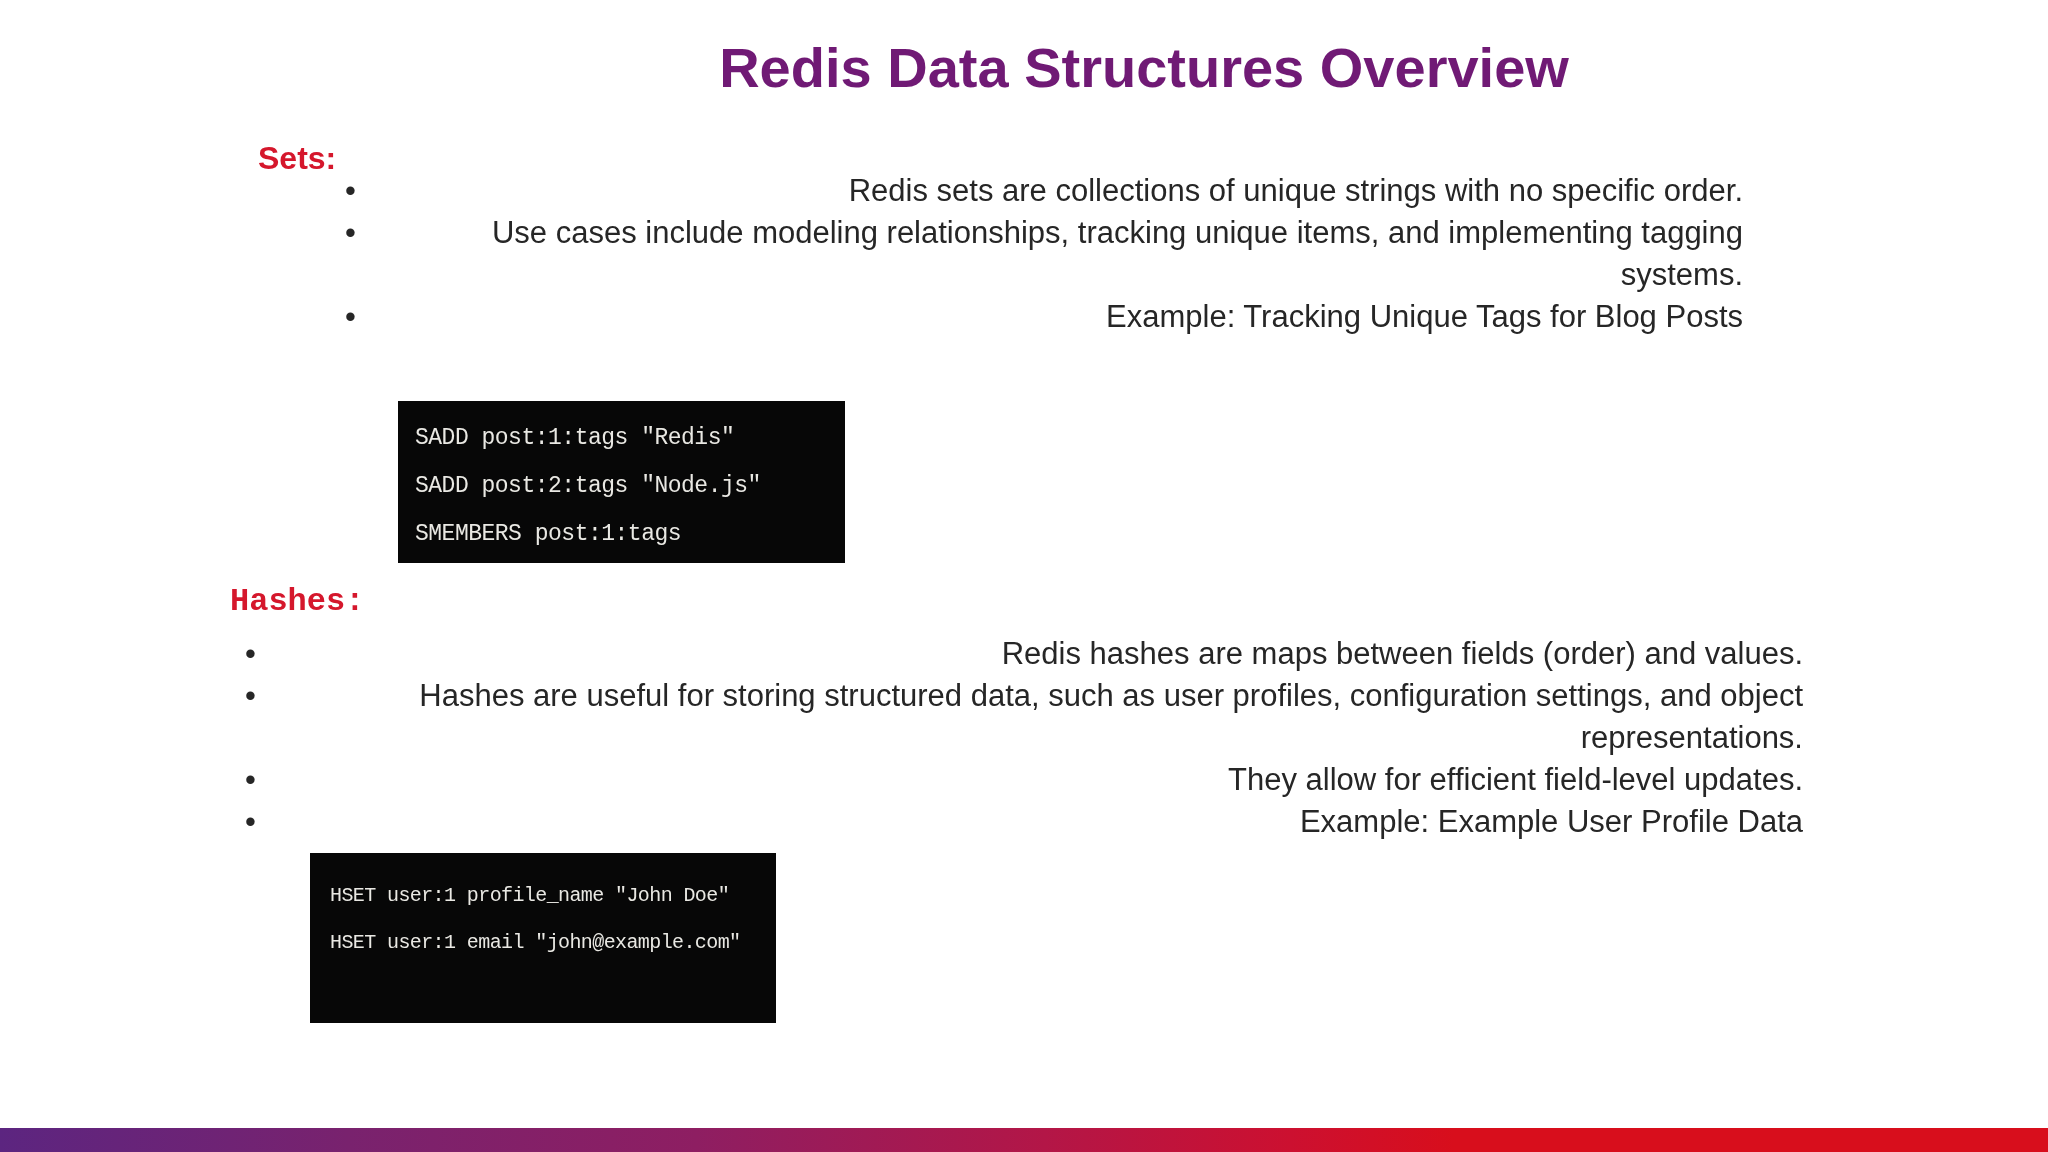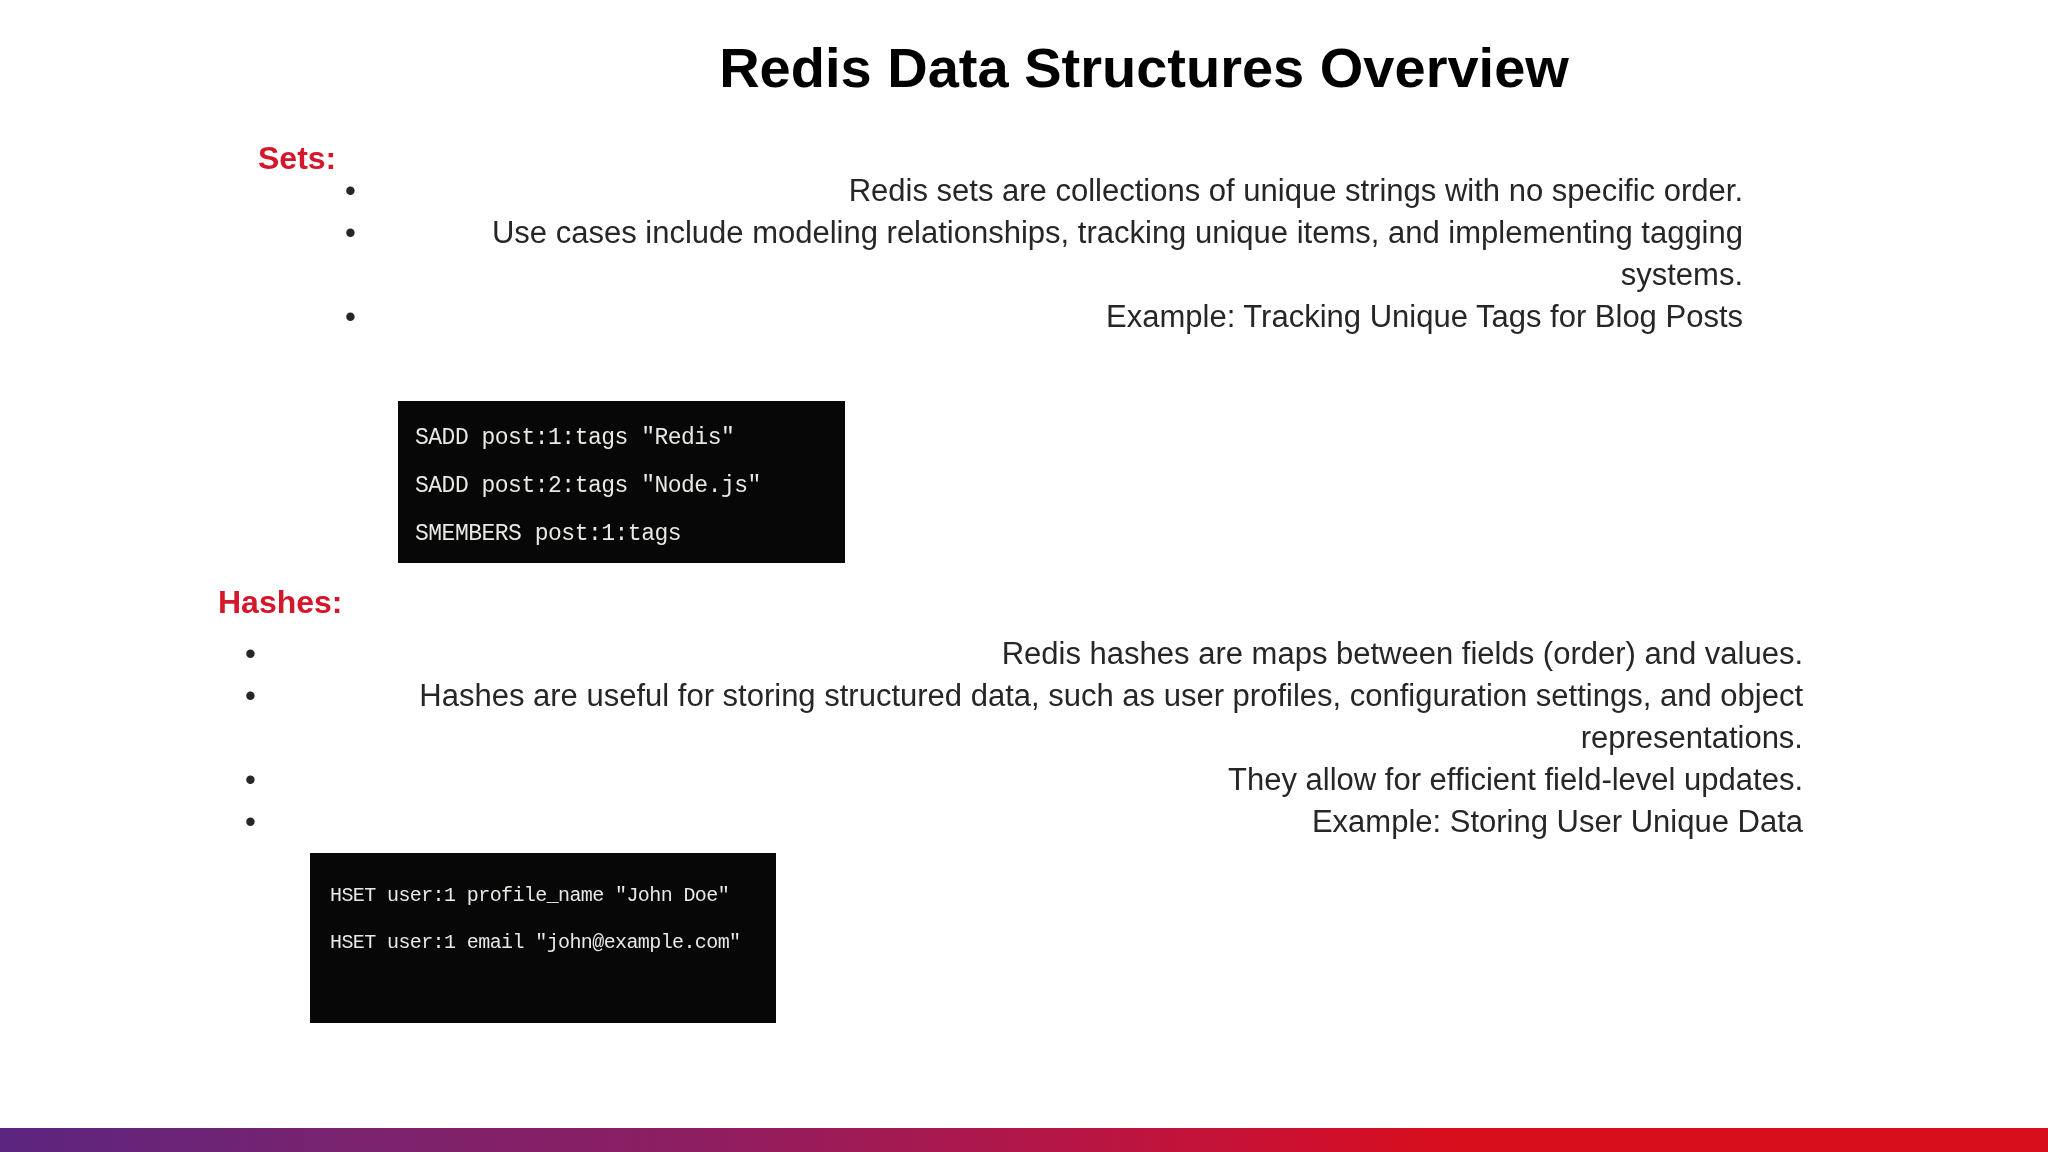--- a/index.html
+++ b/index.html
@@ -14,32 +14,32 @@
   .title {
     position: absolute;
     top: 34px;
     left: 240px;
     width: 1808px;
     margin: 0;
     text-align: center;
     font-size: 56px;
     line-height: 68px;
     font-weight: bold;
-    color: #000000;
+    color: #701a75;
   }
   .section-heading {
     position: absolute;
     margin: 0;
     font-size: 32px;
     line-height: 44px;
     font-weight: bold;
     color: #d5172c;
   }
   #sets-heading    { left: 258px; top: 130px; margin-top: 6px; }
-  #hashes-heading  { left: 218px; top: 580px; }
+  #hashes-heading  { left: 230px; top: 580px; font-family: Liberation Mono, monospace; }
 
   .bullets {
     position: absolute;
     margin: 0;
     padding: 0;
     list-style: none;
     font-size: 31px;
     line-height: 42px;
     color: #262626;
     text-align: right;
@@ -103,20 +103,20 @@
     </ul>
     <pre class="code" id="code-sets"><span class="code-line">SADD post:1:tags "Redis"</span><span class="code-line">SADD post:2:tags "Node.js"</span><span class="code-line">SMEMBERS post:1:tags</span></pre>
   </section>
 
   <section>
     <h2 class="section-heading" id="hashes-heading">Hashes:</h2>
     <ul class="bullets" id="hashes-bullets">
       <li>Redis hashes are maps between fields (order) and values.</li>
       <li>Hashes are useful for storing structured data, such as user profiles, configuration settings, and object representations.</li>
       <li>They allow for efficient field-level updates.</li>
-      <li>Example: Storing User Unique Data</li>
+      <li>Example: Example User Profile Data</li>
     </ul>
     <pre class="code" id="code-hashes"><span class="code-line">HSET user:1 profile_name "John Doe"</span><span class="code-line">HSET user:1 email "john@example.com"</span></pre>
   </section>
 
   <div class="bottom-bar"></div>
 
 </div>
 
 </body></html>

